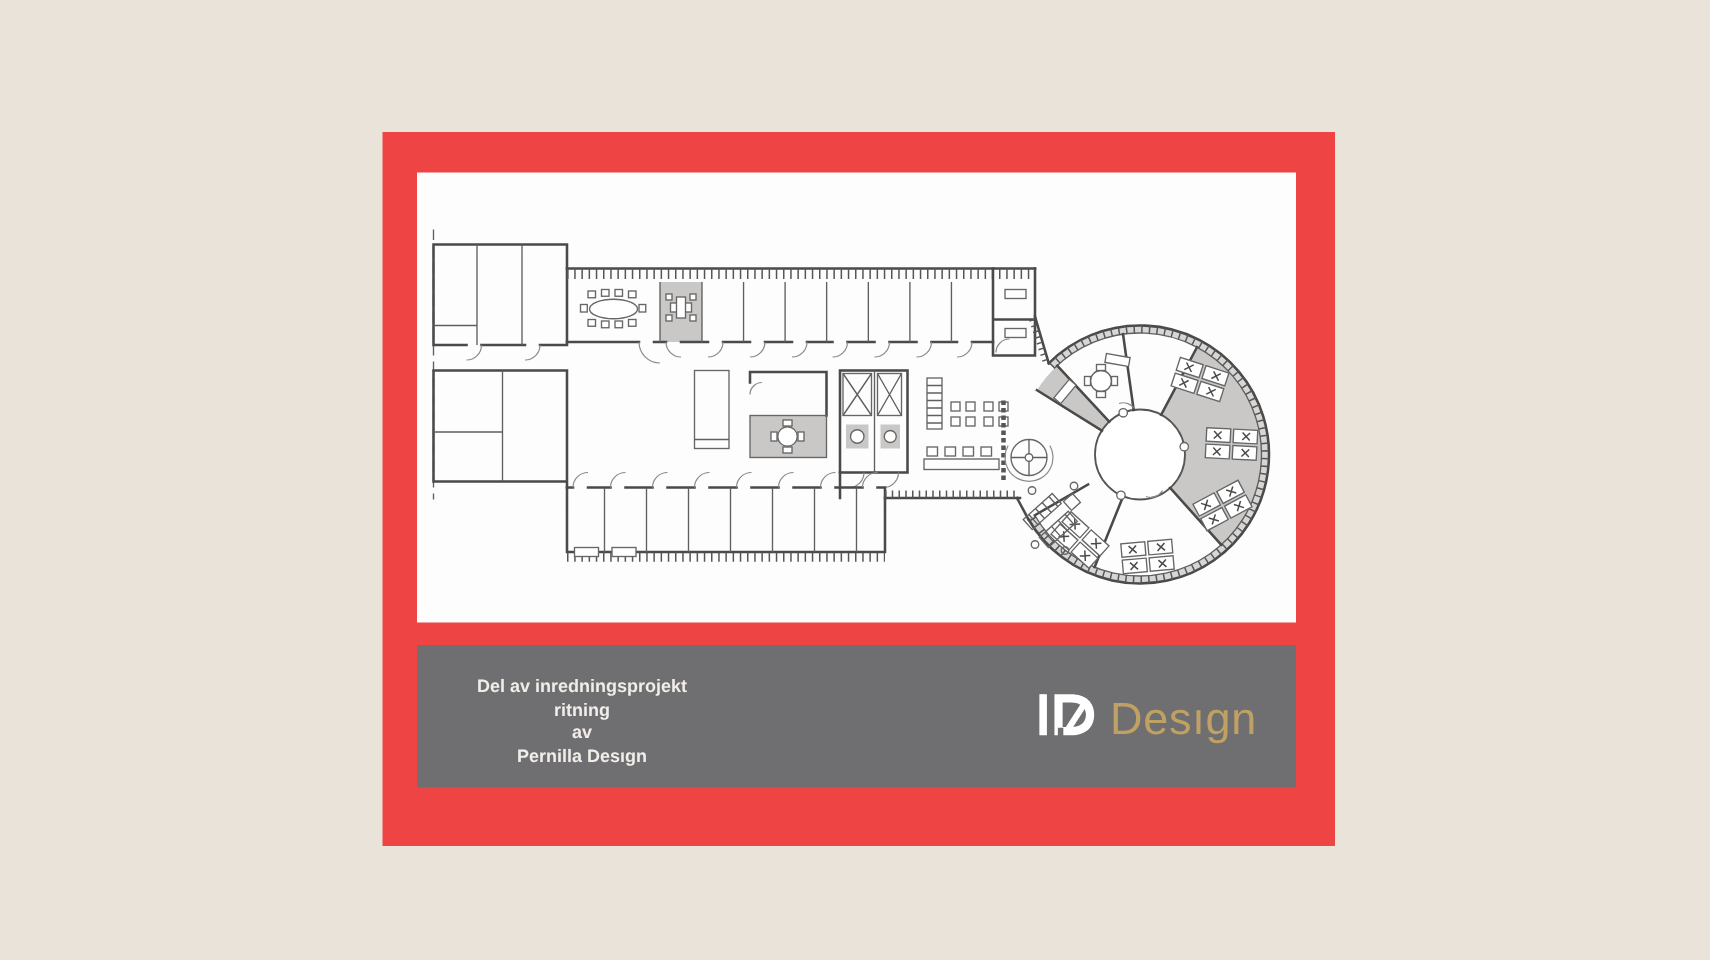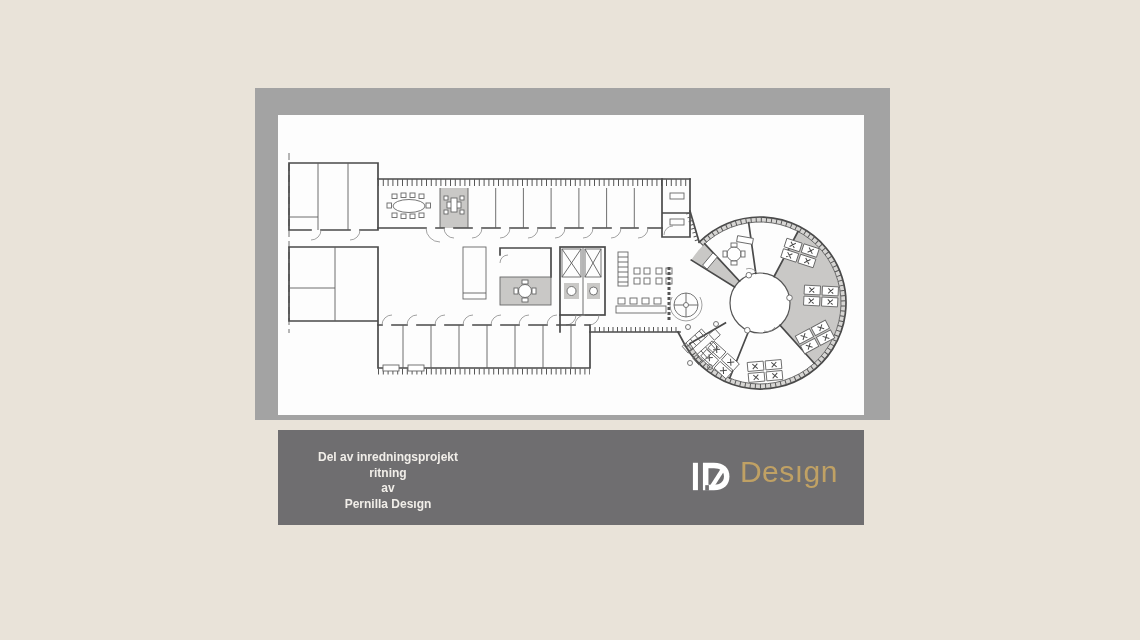--- a/index.html
+++ b/index.html
@@ -2,39 +2,39 @@
 <html><head>
 <meta charset="utf-8">
 <style>
   html,body{margin:0;padding:0;}
   body{
     width:1140px;height:640px;position:relative;overflow:hidden;
     background:#e9e3d9;
     font-family:"Liberation Sans", sans-serif;
   }
   .slide-frame{
-    position:absolute;left:255px;top:88px;width:635px;height:332px;
-    background:#a3a3a3;
+    position:absolute;left:255px;top:88px;width:635px;height:476px;
+    background:#ef4444;
   }
   .plan-panel{
     position:absolute;left:23px;top:27px;width:586px;height:300px;
     background:#fdfdfd;
   }
   .plan-panel svg{display:block;width:586px;height:300px;}
   .caption-bar{
     position:absolute;left:23px;top:342px;width:586px;height:95px;
     background:#6f6e70;
   }
   .caption{
     position:absolute;left:20px;top:20px;width:180px;
     text-align:center;color:#f1eee9;font-weight:bold;font-size:12px;line-height:15.7px;
   }
   .logo{
     position:absolute;right:26px;top:50%;transform:translateY(-54%);
-    display:flex;align-items:flex-start;gap:6px;
+    display:flex;align-items:flex-end;gap:6px;
   }
   .logo-text{
     color:#c0a164;font-size:30px;font-weight:400;letter-spacing:0.5px;
     line-height:1;
   }
   
   .w{stroke:#4a4a4a;stroke-width:1.7;fill:none;stroke-linecap:square;}
   .w2{stroke:#5f5f5f;stroke-width:.9;fill:none;}
   .fw{stroke:#666;stroke-width:.9;fill:#fff;}
   .fn{stroke:#666;stroke-width:.9;fill:none;}

